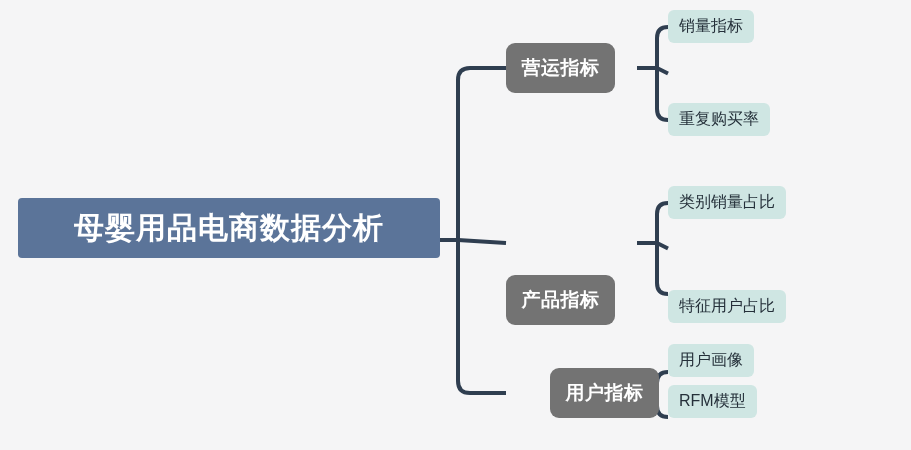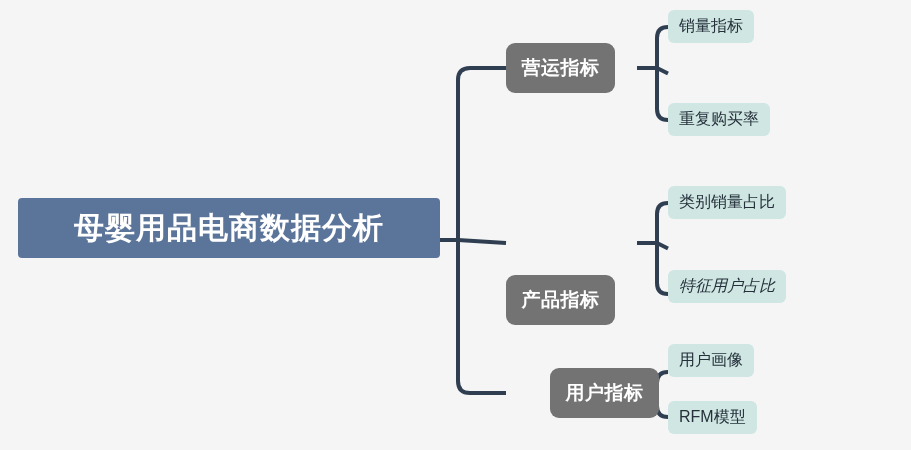--- a/index.html
+++ b/index.html
@@ -74,23 +74,23 @@
     font-size: 16px;
     padding: 4px 11px;
     justify-content: flex-start;
   }
   
   #leaf-0-0 { top: 10px; }
   #leaf-0-1 { top: 57px; }
   #leaf-0-2 { top: 103px; }
   #leaf-1-0 { top: 186px; }
   #leaf-1-1 { top: 232px; }
-  #leaf-1-2 { top: 270px; font-style: italic; }
+  #leaf-1-2 { top: 290px; }
   #leaf-2-0 { top: 344px; }
-  #leaf-2-1 { top: 401px; }
+  #leaf-2-1 { top: 385px; }
 </style>
 </head>
 <body>
 
 <div id="mindmap-canvas">
 
   <svg id="connectors" viewBox="0 0 911 450" xmlns="http://www.w3.org/2000/svg">
     <g fill="none" stroke="#2f3e50" stroke-width="4" stroke-linecap="butt">
 
       <path d="M440 240 L458 240"></path>

